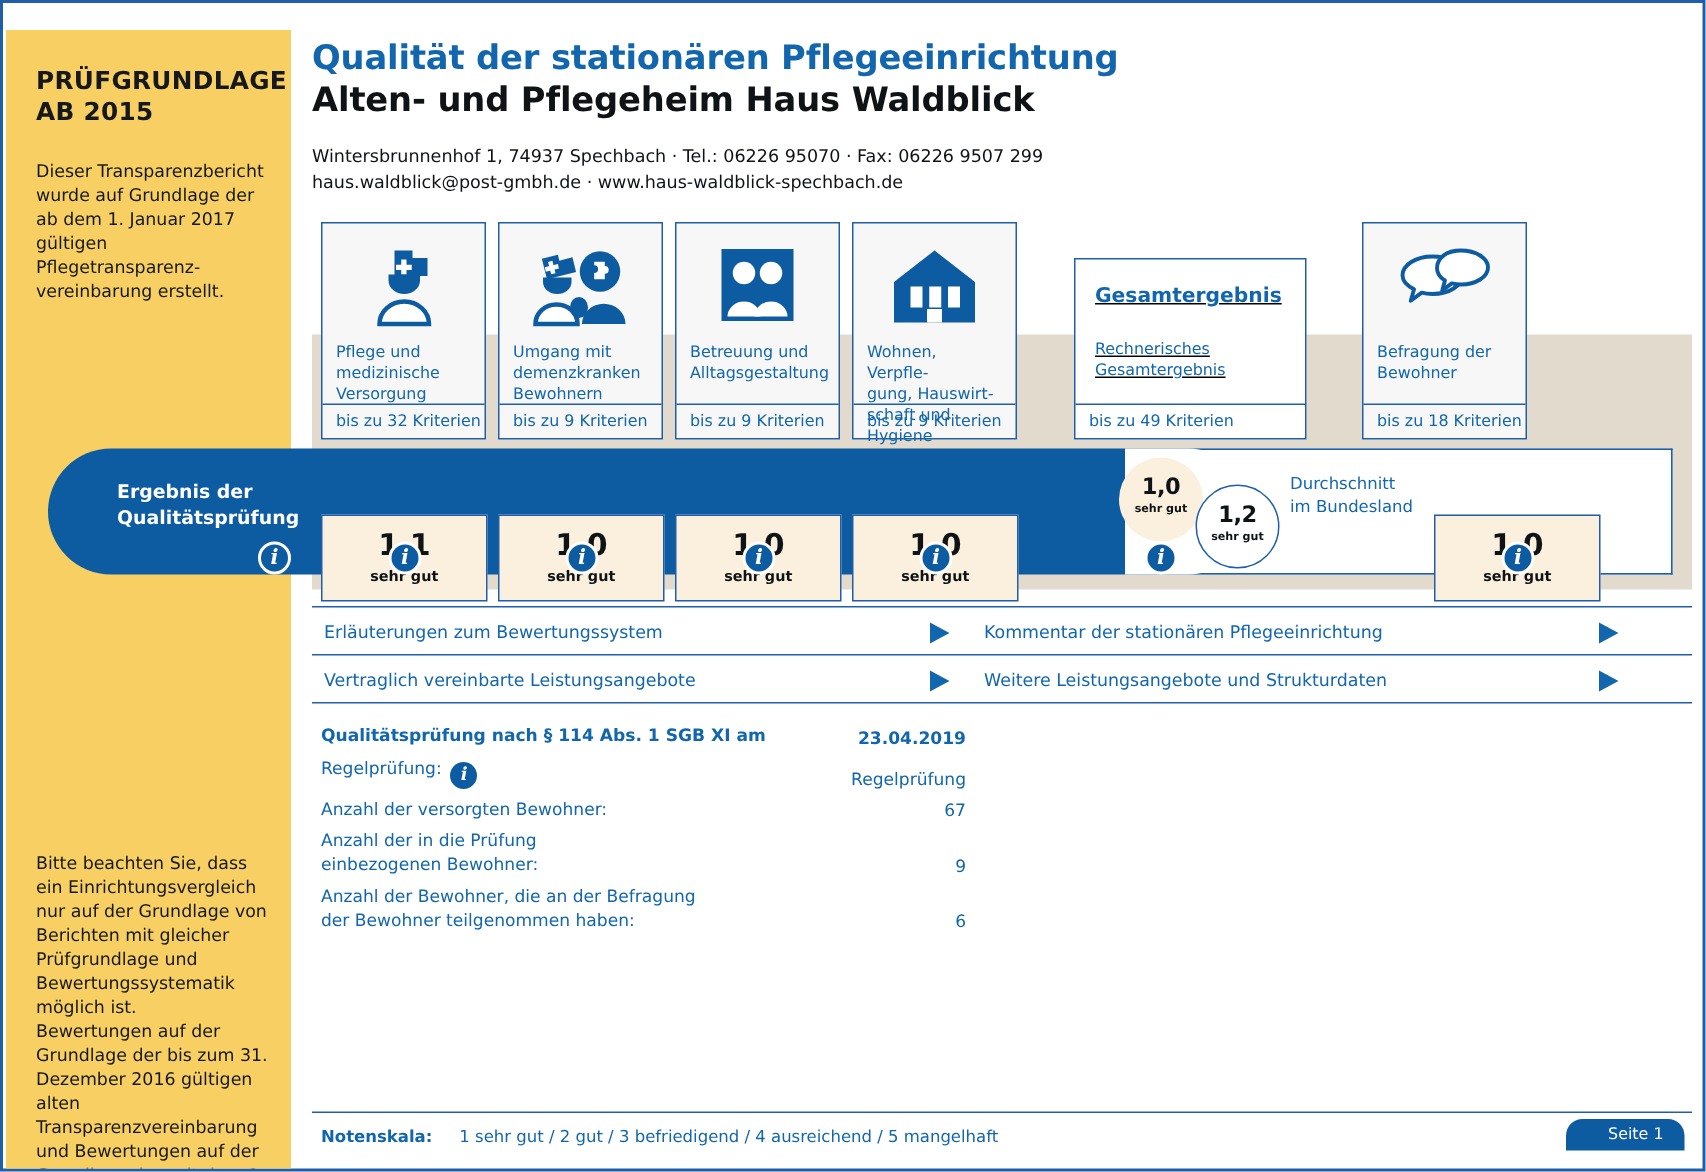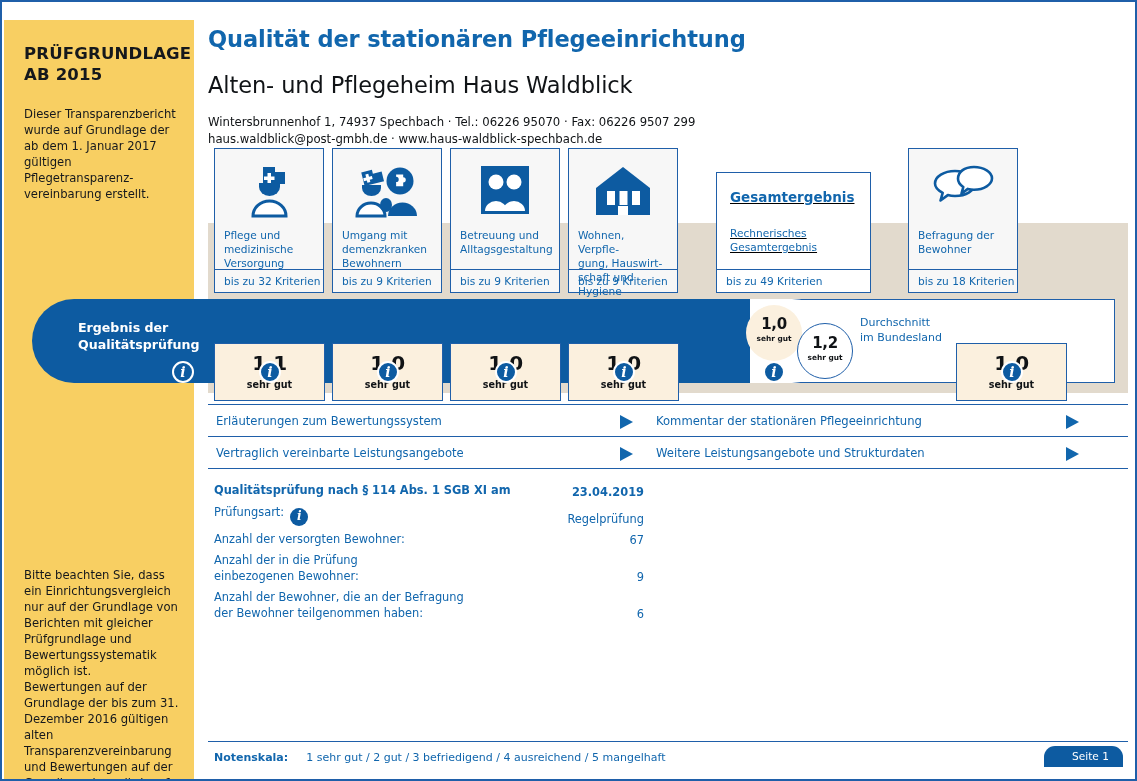--- a/index.html
+++ b/index.html
@@ -37,22 +37,22 @@
     position:absolute;left:20px;right:15px;top:548px;
     font-size:11.6px;line-height:1.38;color:#15181c;
   }
   
   .head{position:absolute;left:206px;top:24px;width:905px;}
   .head .t1{
     font-size:22.5px;font-weight:bold;color:#1166ad;letter-spacing:-.1px;
     line-height:1.18;
   }
   .head .t2{
-    font-size:22.5px;font-weight:normal;color:#101316;letter-spacing:-.1px;
-    line-height:1.22;margin-top:19px;
+    font-size:22.5px;font-weight:bold;color:#101316;letter-spacing:-.1px;
+    line-height:1.22;margin-top:1px;
   }
   .head .addr{
     margin-top:15px;font-size:11.7px;line-height:1.45;color:#101316;
   }
   
   .beige{
     position:absolute;left:206px;top:221px;width:920px;height:170px;
     background:#e2dacd;
   }
   
@@ -358,21 +358,21 @@
       <div class="arw b"></div>
     </div>
   </div>
 
   <div class="data">
     <div class="drow">
       <div class="dlbl b">Qualitätsprüfung nach § 114 Abs. 1 SGB XI am</div>
       <div class="dval b">23.04.2019</div>
     </div>
     <div class="drow" style="min-height:20px;">
-      <div class="dlbl"><span>Prüfungsart:</span><span class="inline-info">i</span></div>
+      <div class="dlbl"><span>Regelprüfung:</span><span class="inline-info">i</span></div>
       <div class="dval">Regelprüfung</div>
     </div>
     <div class="drow">
       <div class="dlbl">Anzahl der versorgten Bewohner:</div>
       <div class="dval">67</div>
     </div>
     <div class="drow">
       <div class="dlbl">Anzahl der in die Prüfung<br>einbezogenen Bewohner:</div>
       <div class="dval">9</div>
     </div>

